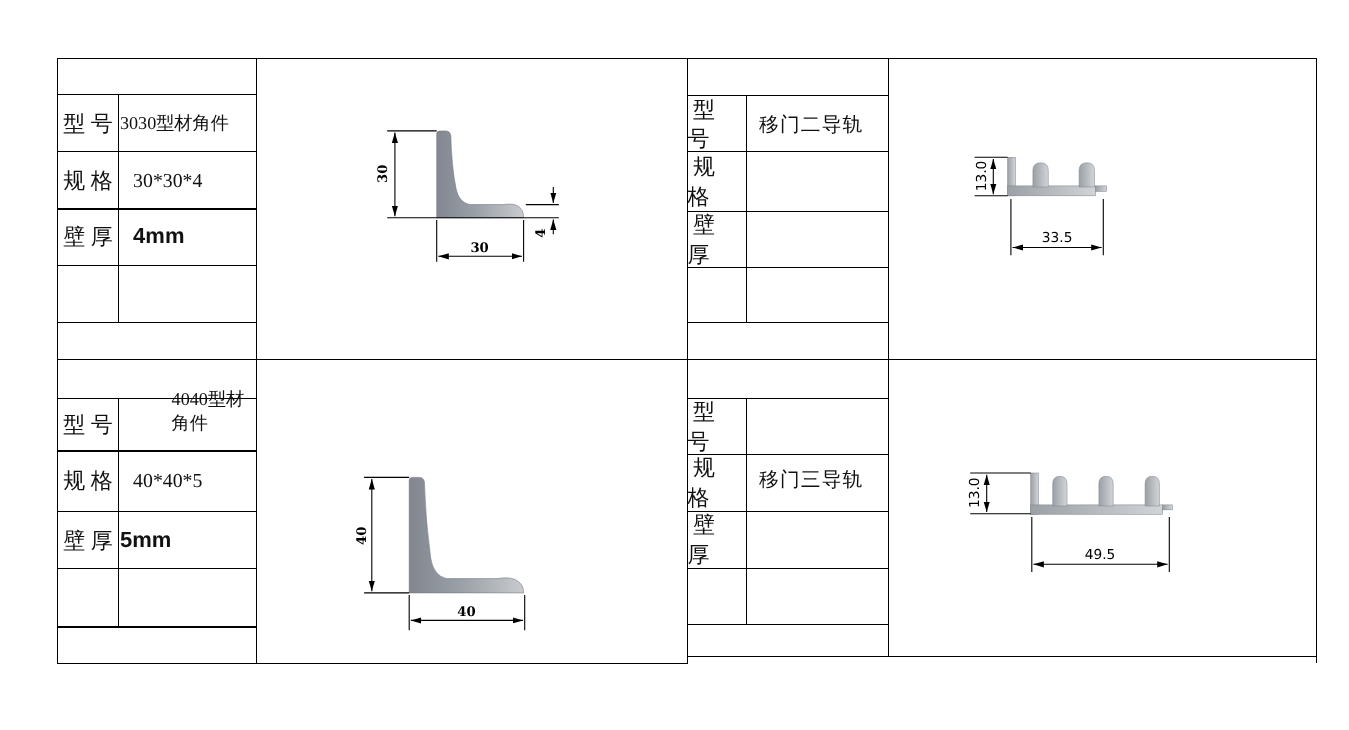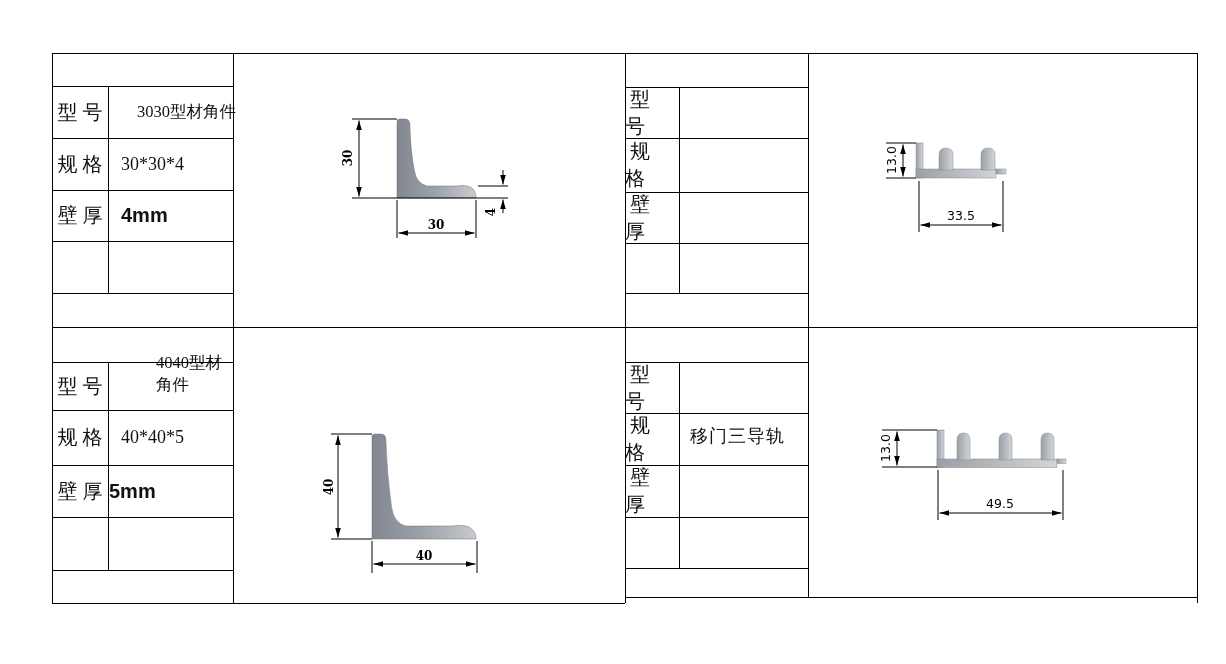--- a/index.html
+++ b/index.html
@@ -146,27 +146,28 @@
         <line x1="938" y1="470" x2="938" y2="520"></line>
         <line x1="1063" y1="470" x2="1063" y2="520"></line>
         <line x1="939.5" y1="513" x2="1061.5" y2="513" marker-start="url(#arr)" marker-end="url(#arr)"></line>
       </g>
       <text class="dim-sans" transform="rotate(-90 886 448)" x="886" y="448" dy="4" text-anchor="middle">13.0</text>
       <text class="dim-sans" x="1000" y="508" text-anchor="middle">49.5</text>
     </g>
   </svg>
 
   <div class="cell lbl" style="left:52px;top:86px;width:56px;height:52px;">型号</div>
-  <div class="cell val val-cn" style="left:124px;top:86px;width:125px;height:52px;">3030型材角件</div>
+  <div class="cell val val-cn" style="left:96px;top:86px;width:125px;height:52px;">3030型材角件</div>
   <div class="cell lbl" style="left:52px;top:138px;width:56px;height:52px;">规格</div>
   <div class="cell val val-spec" style="left:108px;top:138px;width:125px;height:52px;">30*30*4</div>
   <div class="cell lbl" style="left:52px;top:190px;width:56px;height:51px;">壁厚</div>
   <div class="cell val val-mm" style="left:108px;top:190px;width:125px;height:51px;text-align:center;">4mm</div>
 
   <div class="cell lbl" style="left:625px;top:87px;width:54px;height:51px;">型号</div>
+  <div class="cell val val-cn-lg" style="left:679px;top:87px;width:129px;height:51px;">移门二导轨</div>
   <div class="cell lbl" style="left:625px;top:138px;width:54px;height:54px;">规格</div>
   <div class="cell val val-cn-lg" style="left:679px;top:138px;width:129px;height:54px;"></div>
   <div class="cell lbl" style="left:625px;top:192px;width:54px;height:51px;">壁厚</div>
   <div class="cell val val-cn-lg" style="left:679px;top:192px;width:129px;height:51px;"></div>
 
   <div class="cell lbl" style="left:52px;top:362px;width:56px;height:48px;">型号</div>
   <div class="cell val val-cn" style="left:108px;top:350px;width:125px;height:48px;padding-left:48px;">4040型材角件</div>
   <div class="cell lbl" style="left:52px;top:410px;width:56px;height:55px;">规格</div>
   <div class="cell val val-spec" style="left:108px;top:410px;width:125px;height:55px;">40*40*5</div>
   <div class="cell lbl" style="left:52px;top:465px;width:56px;height:52px;">壁厚</div>

